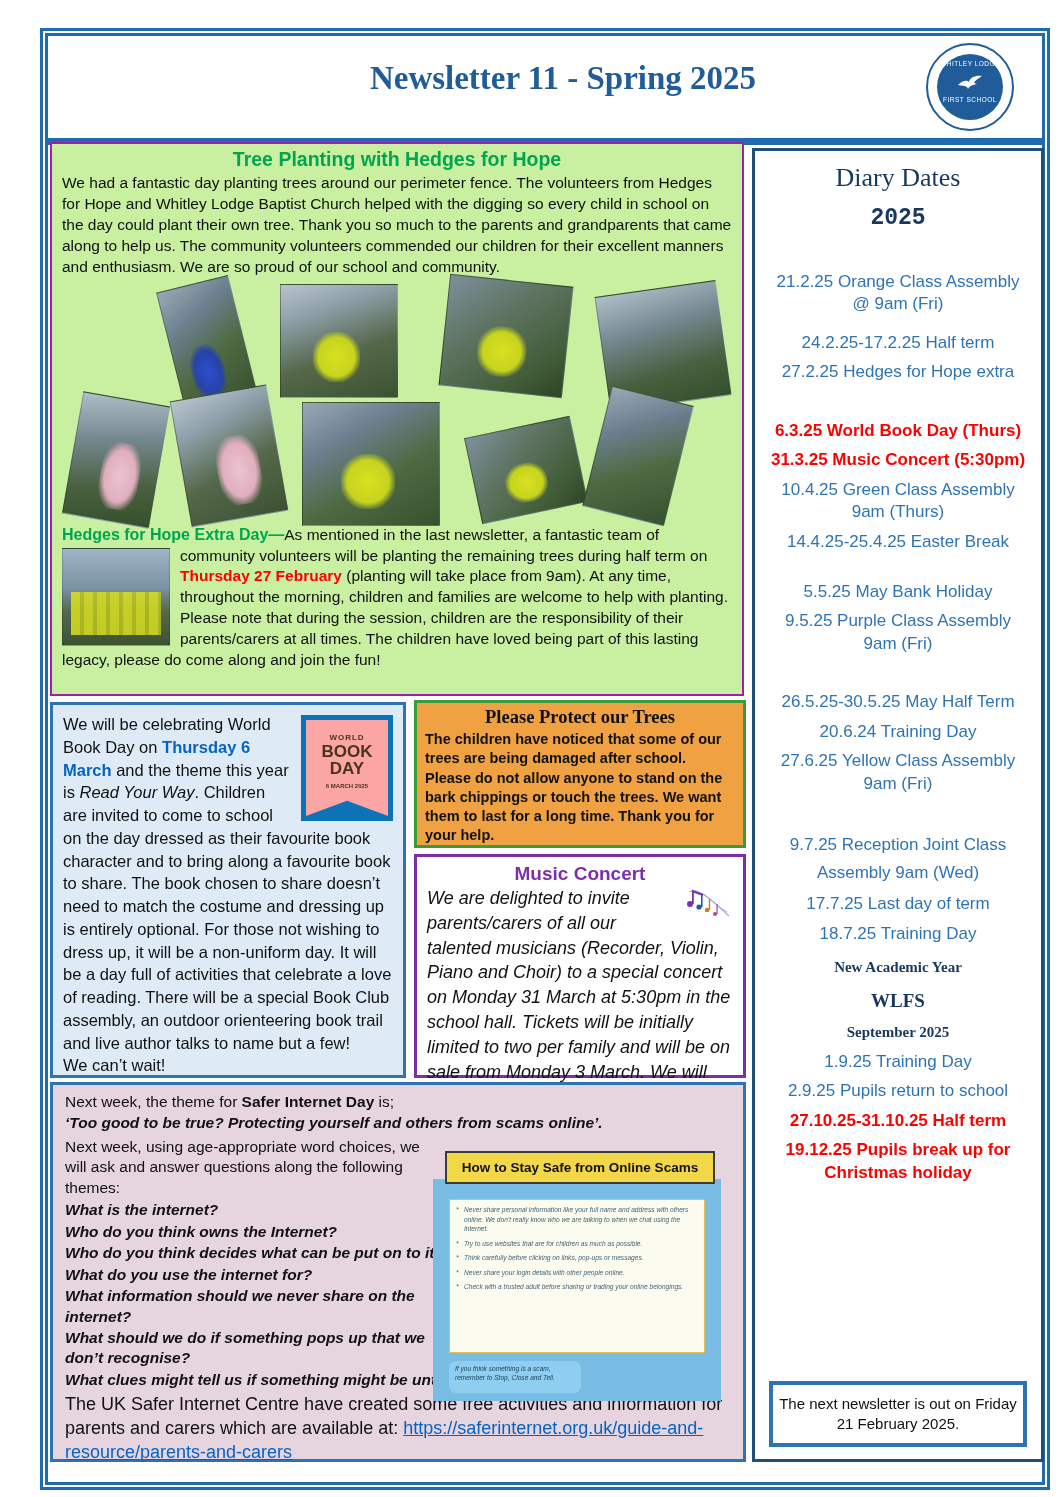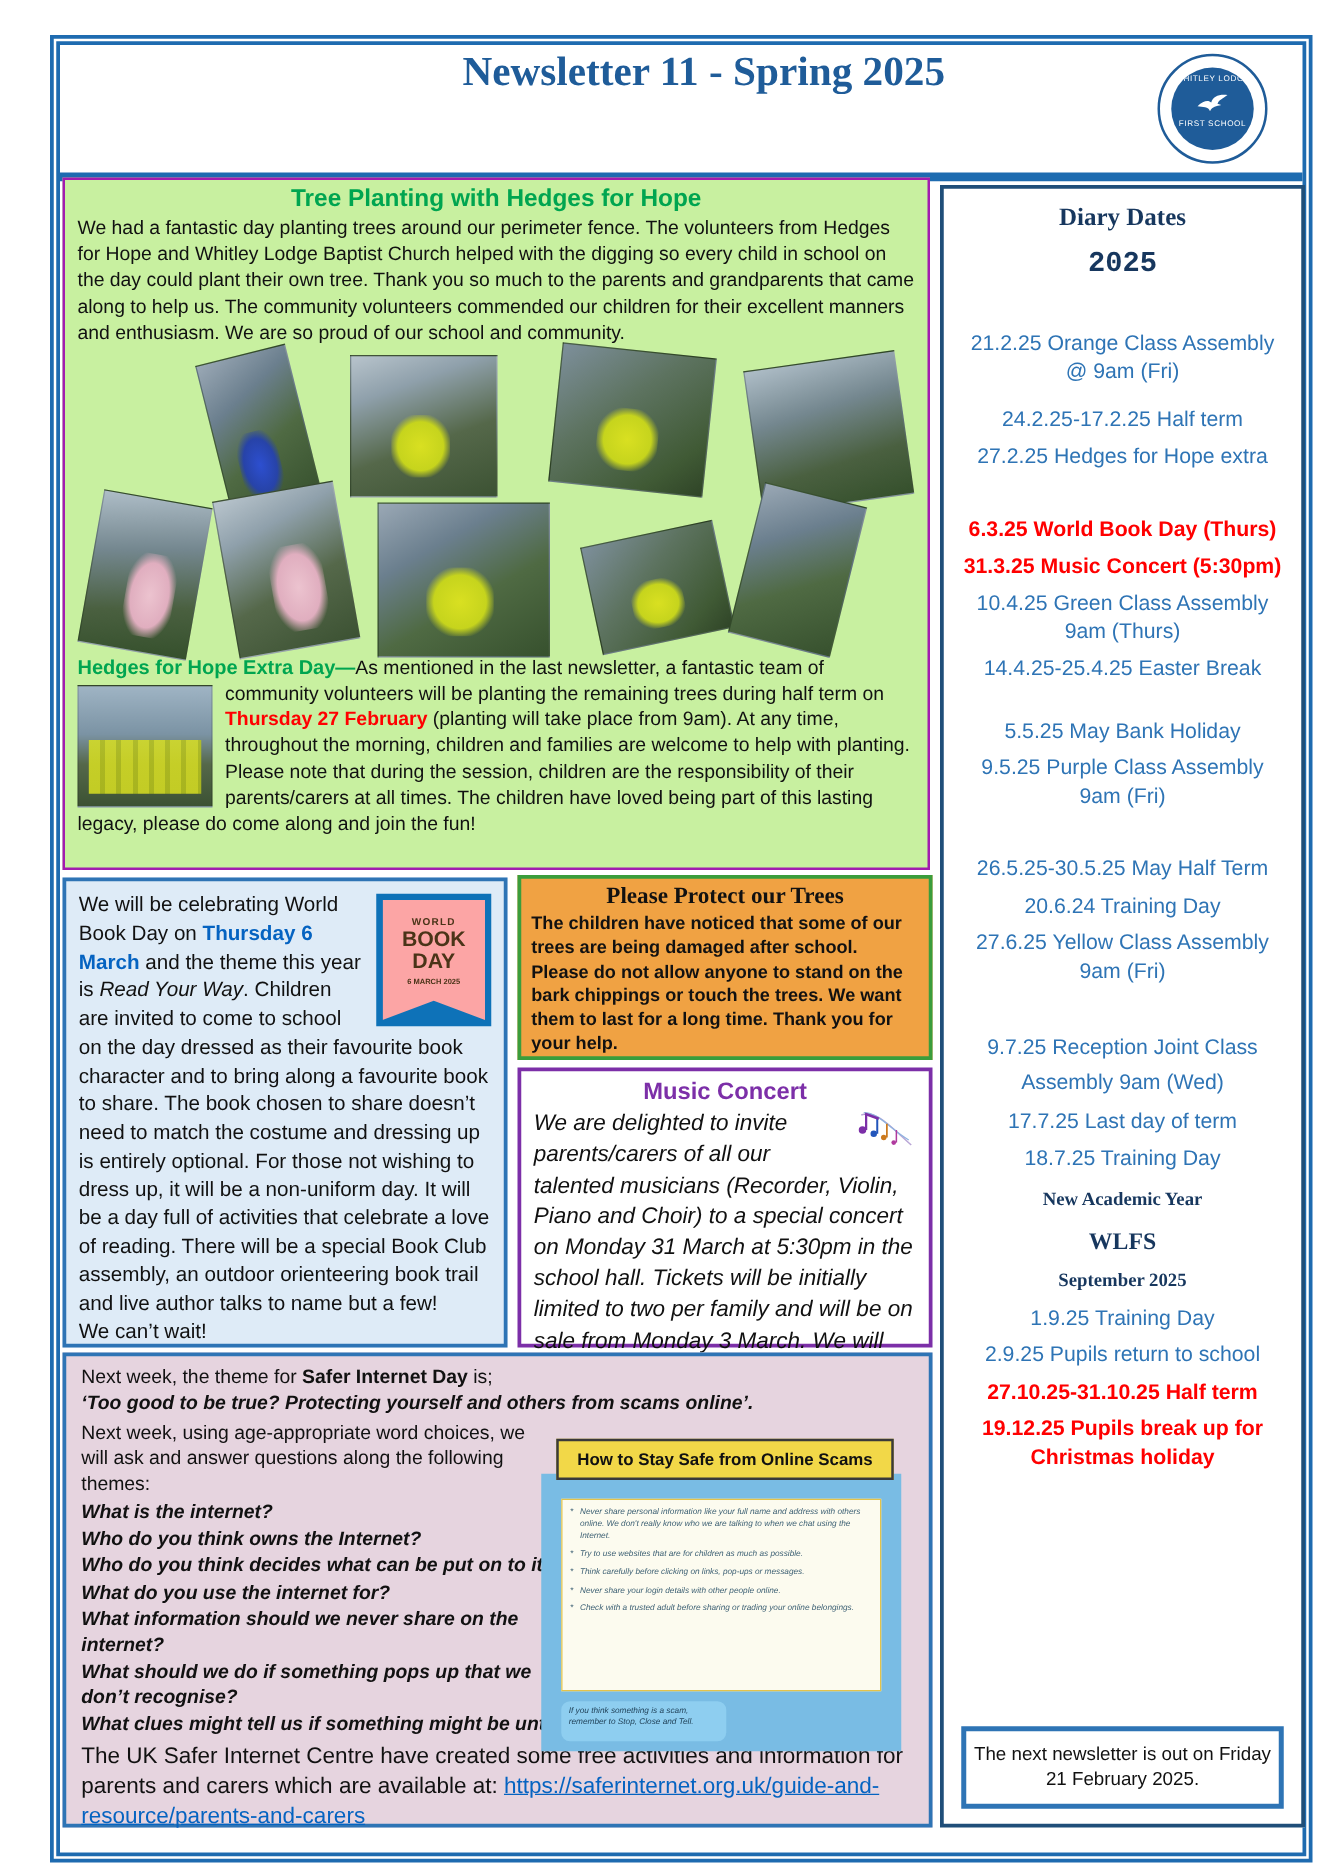--- a/index.html
+++ b/index.html
@@ -2,21 +2,21 @@
 <html><head>
 <meta charset="utf-8">
 <style>
   html,body{margin:0;padding:0;background:#fff;}
   body{width:1058px;height:1497px;position:relative;font-family:"Liberation Sans",sans-serif;color:#111;}
   .page{position:absolute;left:40px;top:28px;width:1010px;height:1462px;border:8px double #1E6BB0;box-sizing:border-box;background:#fff;}
   
   .header{position:absolute;left:0;top:0;right:0;height:102px;border-bottom:7px solid #1E6BB0;}
   .title{ text-align:center;font-family:"Liberation Serif",serif;font-weight:bold;color:#1F5C99;}
   .t1{font-size:33px;margin:12px 0 0 0;}
-  .t2{font-size:33px;margin:4px 0 0 0;padding-left:36px;}
+  .t2{font-size:33px;margin:24px 0 0 0;padding-left:36px;}
   .logo{position:absolute;right:28px;top:7px;width:88px;height:88px;border-radius:50%;background:#fff;border:2px solid #1F5C99;box-sizing:border-box;}
   .logo-in{position:absolute;left:9px;top:9px;right:9px;bottom:9px;border-radius:50%;background:#1F5C99;color:#fff;text-align:center;overflow:hidden;}
   .logo-txt{font-size:6.5px;letter-spacing:.5px;line-height:1;margin:0;}
   .lt1{margin-top:7px;} .lt2{margin-top:2px;}
   .logo-bird{width:30px;height:24px;display:block;margin:3px auto 0 auto;}
   
   .box-green{position:absolute;left:2px;top:106px;width:694px;height:554px;background:#C8F0A0;border:2px solid #a21caf;box-sizing:border-box;padding:2px 10px;}
   .g-title{text-align:center;color:#00A550;font-weight:bold;font-size:19.5px;margin:2px 0;}
   .g-body{font-size:15.5px;line-height:1.35;margin:0;}
   .collage{position:relative;height:246px;}
@@ -63,21 +63,21 @@
   .scam{position:absolute;left:380px;top:66px;width:288px;height:250px;}
   .scam-banner{position:absolute;left:12px;top:0;right:6px;height:33px;background:#F2D848;border:2px solid #3a3a3a;display:flex;align-items:center;justify-content:center;font-weight:bold;font-size:13.5px;z-index:2;box-sizing:border-box;}
   .scam-body{position:absolute;left:0;top:28px;right:0;bottom:0;background:#79BCE4;}
   .scam-card{position:absolute;left:16px;top:20px;right:16px;bottom:48px;background:#FCFBEF;border:1px solid #E3C34B;padding:5px 6px;box-sizing:border-box;}
   .scam-card ul{margin:0;padding:0;list-style:none;}
   .scam-card li{font-size:6.6px;font-style:italic;color:#3f6275;line-height:1.45;margin-bottom:5px;position:relative;padding-left:8px;}
   .scam-card li::before{content:"*";position:absolute;left:0;top:0;}
   .scam-bubble{position:absolute;left:16px;bottom:8px;width:132px;height:32px;background:#8ECEF0;border-radius:7px;font-size:6.6px;font-style:italic;color:#23455c;padding:4px 6px;box-sizing:border-box;}
   
   .sidebar{position:absolute;left:704px;top:112px;width:292px;height:1314px;background:#fff;border:3px solid #1F4E79;box-sizing:border-box;text-align:center;padding:8px 6px;}
-  .d-title{font-family:"Liberation Serif",serif;font-weight:bold;font-size:20px;color:#17375E;margin:4px 0 0 0;}
+  .d-title{font-family:"Liberation Serif",serif;font-weight:normal;font-size:26px;color:#17375E;margin:4px 0 0 0;}
   .d-year{font-family:Liberation Mono, monospace;font-weight:bold;font-size:23px;color:#17375E;margin:12px 0 0 0;}
   .d-entry{color:#2E74B5;font-size:17px;line-height:1.32;margin:7px 6px 0 6px;}
   .dred{color:#FF0000;font-weight:bold;}
   .wspace{line-height:1.62;}
   .sp16{margin-top:16px;} .sp36{margin-top:36px;} .sp40{margin-top:40px;} .sp44{margin-top:28px;} .sp70{margin-top:70px;}
   .d-navy{font-family:"Liberation Serif",serif;font-weight:bold;font-size:15px;color:#17375E;margin:14px 0 0 0;}
   .d-wlfs{font-family:"Liberation Serif",serif;font-weight:bold;font-size:19px;color:#17375E;margin:14px 0 0 0;}
   .note-box{position:absolute;left:14px;right:14px;bottom:12px;border:4px solid #2E74B5;background:#fff;padding:9px 6px;font-size:15px;line-height:1.35;color:#111;}
 </style>
 </head>

